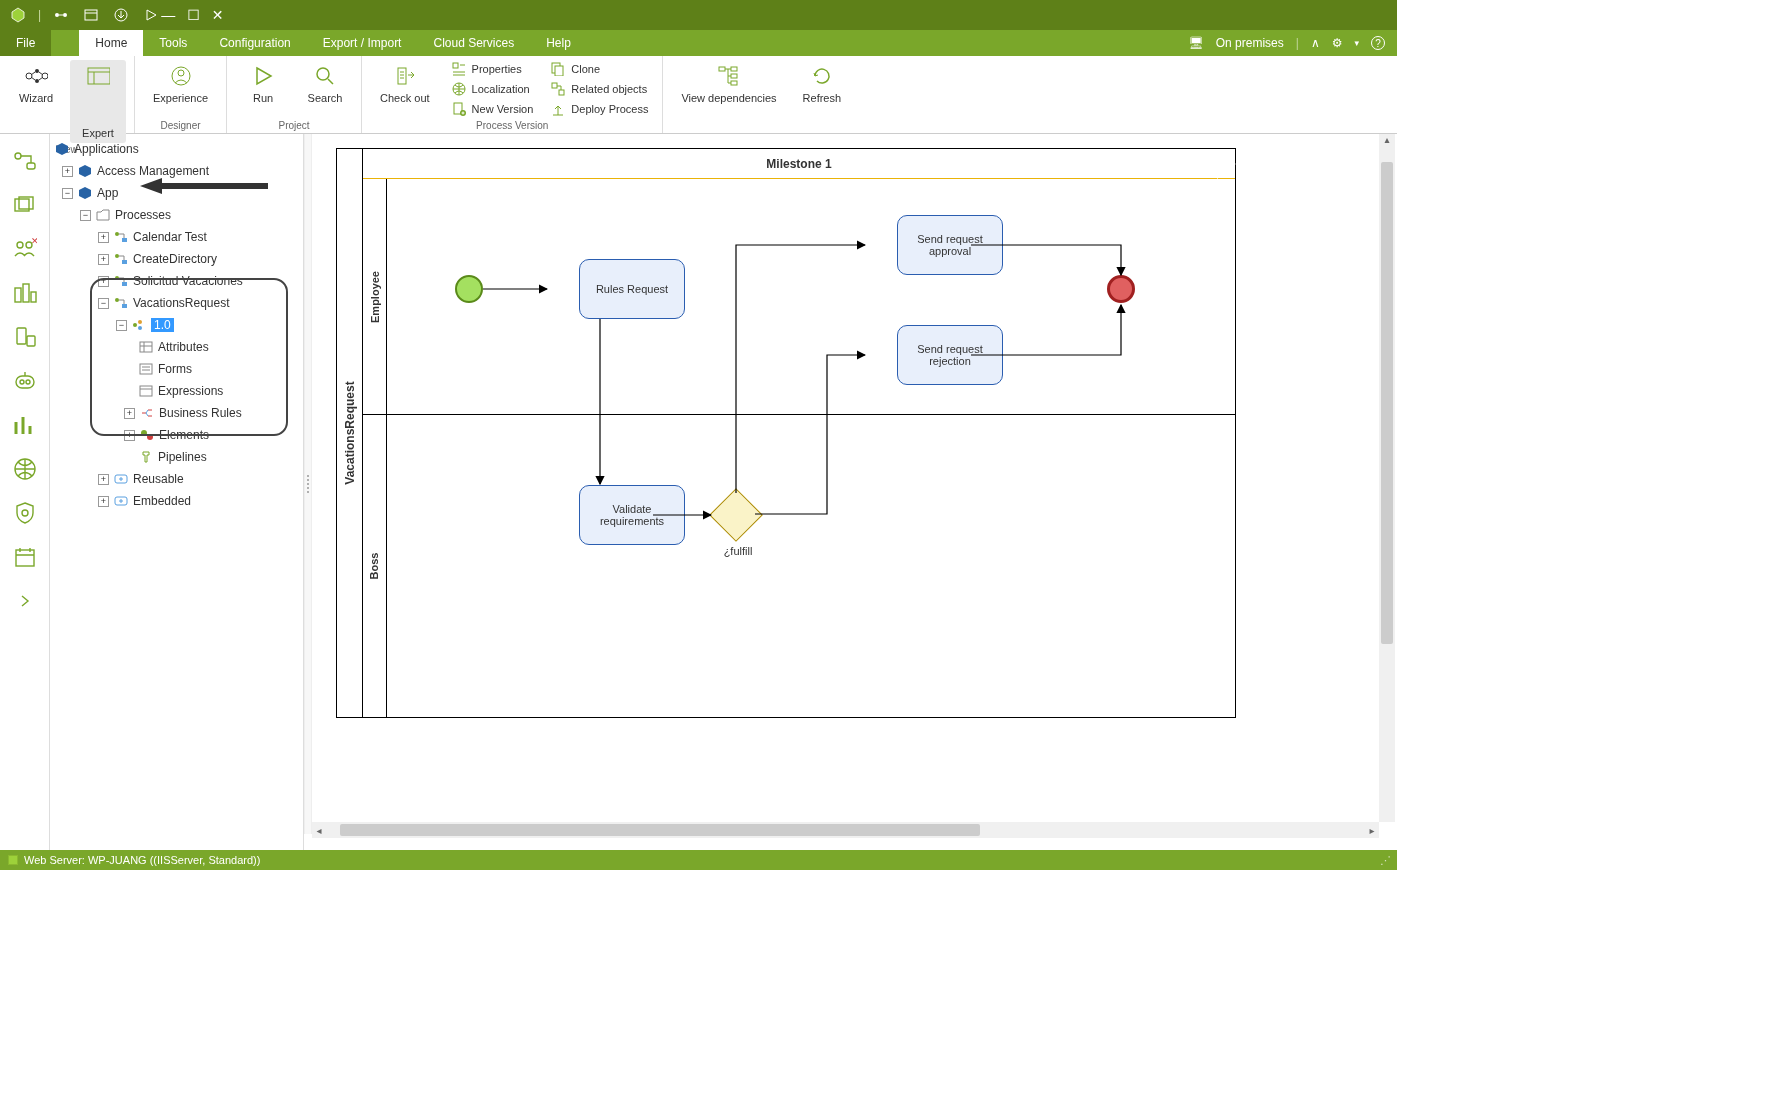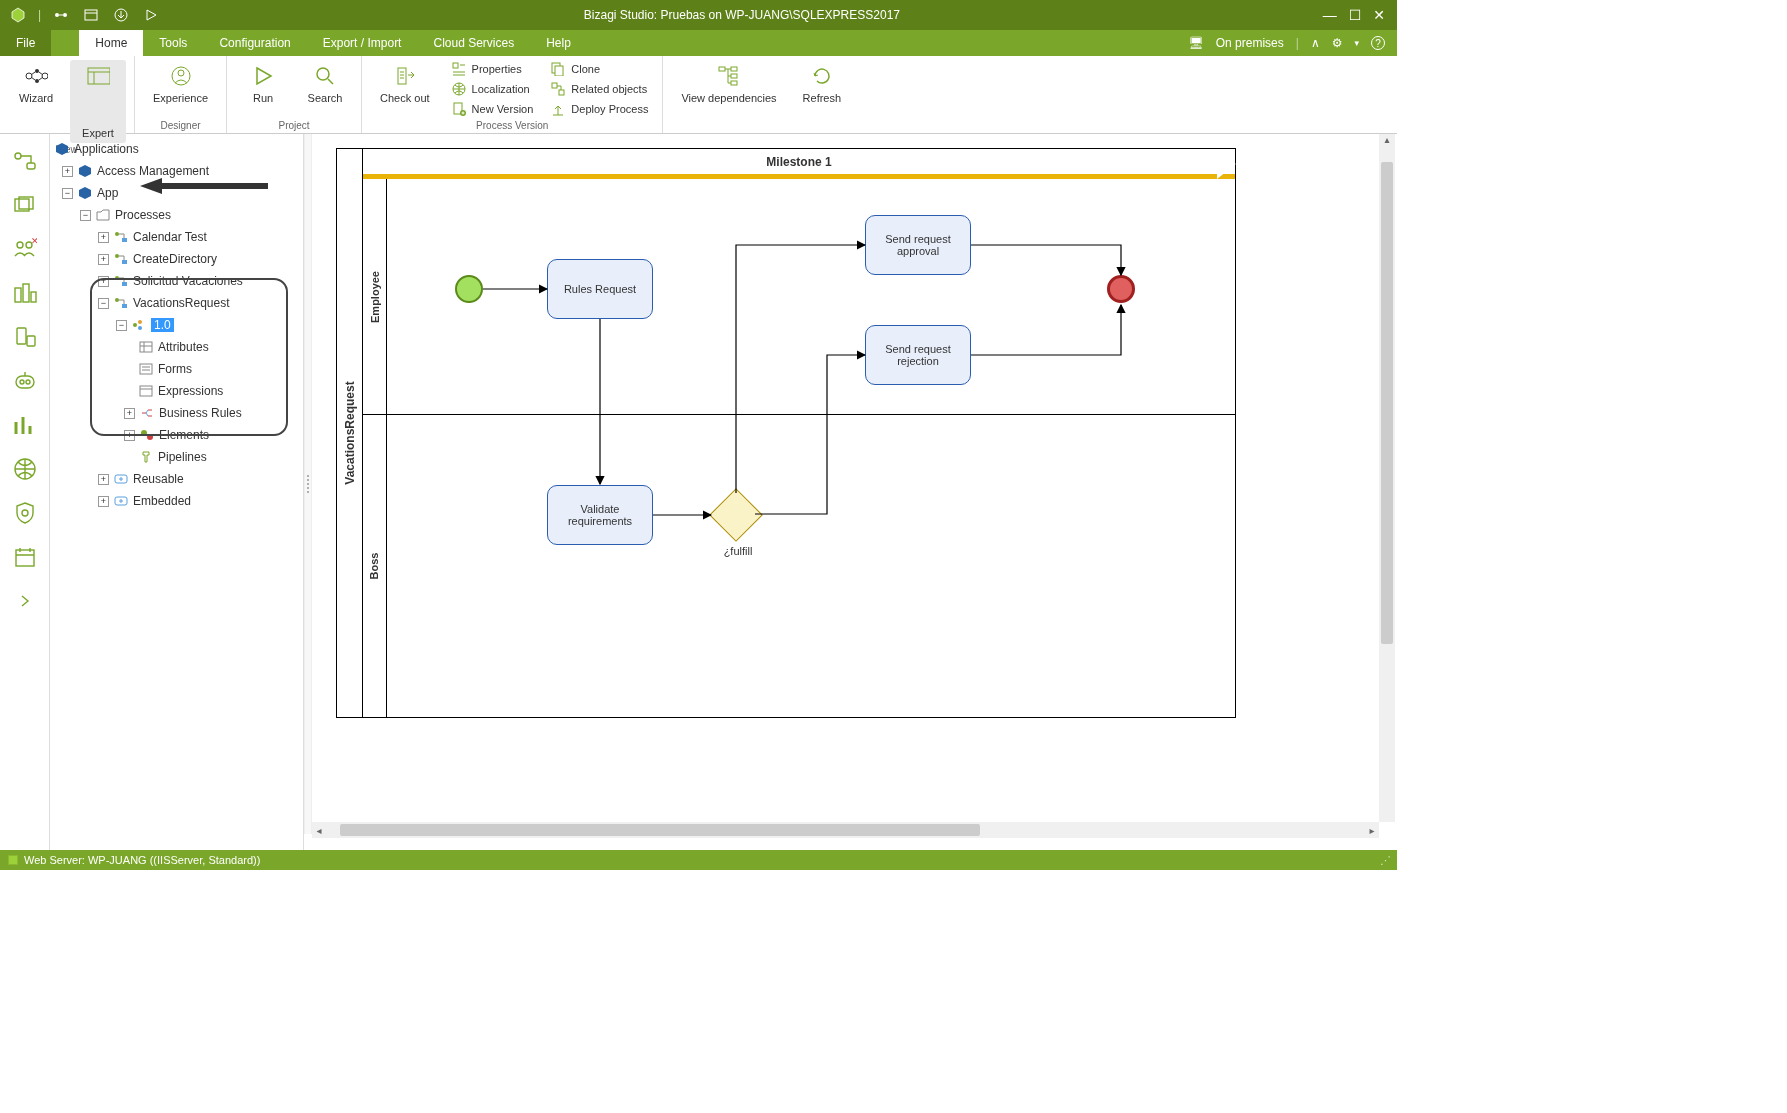--- a/index.html
+++ b/index.html
@@ -47,27 +47,27 @@
 .arrow-ind { position: absolute; width: 130px; height: 16px; pointer-events: none; }
 
 
 .canvas-wrap { flex: 1; position: relative; background: #fff; }
 .canvas-splitter { width: 8px; background: #f7f7f7; border-left: 1px solid #eee; border-right: 1px solid #eee; position: absolute; left: 0; top: 0; bottom: 16px; display:flex; align-items:center; justify-content:center; flex-direction:column; gap:2px; cursor: col-resize;}
 .canvas-splitter span{width:2px;height:2px;background:#999;border-radius:50%;}
 .canvas { position: absolute; left: 20px; top: 14px; right: 18px; bottom: 28px; overflow: hidden; }
 .pool { position: absolute; left: 12px; top: 0; width: 900px; height: 570px; border: 1px solid #000; }
 .pool-header { position: absolute; left: 0; top: 0; width: 26px; height: 100%; border-right: 1px solid #000; display: flex; align-items: center; justify-content: center; }
 .pool-header span { transform: rotate(-90deg); white-space: nowrap; font-weight: bold; font-size: 12px; }
-.milestone-band { position: absolute; left: 26px; top: 0; right: 0; height: 30px; border-bottom: 5px solid #eab308; display: flex; align-items: center; justify-content: center; font-weight: bold; font-size: 12px; text-align: center; }
+.milestone-band { position: absolute; left: 26px; top: 0; right: 0; height: 30px; border-bottom: 1px solid #eab308; display: flex; align-items: center; justify-content: center; font-weight: bold; font-size: 12px; text-align: center; }
 .milestone-band::after { content:""; position: absolute; right: -1px; top: 0; width: 18px; height: 30px; background: #fff; clip-path: polygon(0 0, 100% 50%, 0 100%); border-right:1px solid #000;}
 .lane { position: absolute; left: 26px; right: 0; border-top: 1px solid #000; }
 .lane-header { position: absolute; left: 0; top: 0; width: 24px; height: 100%; border-right: 1px solid #000; display: flex; align-items: center; justify-content: center; }
 .lane-header span { transform: rotate(-90deg); white-space: nowrap; font-weight: bold; font-size: 11px; }
 .lane-content { position: absolute; left: 24px; right: 0; top: 0; bottom: 0; }
-.bpmn-task { position: absolute; width: 106px; height: 60px; border: 1px solid #2a5db0; background: #e8effb; border-radius: 10px; display: flex; align-items: center; justify-content: center; text-align: center; font-size: 11px; padding: 4px; }
+.bpmn-task { position: absolute; width: 106px; height: 60px; border: 1px solid #2a5db0; background: #e8effb; border-radius: 10px; display: flex; align-items: center; justify-content: center; text-align: center; font-size: 11px; padding: 4px; margin-left: 32px; }
 .bpmn-start { position: absolute; width: 28px; height: 28px; border: 2px solid #5a8a1a; background: #a4e060; border-radius: 50%; }
 .bpmn-end { position: absolute; width: 28px; height: 28px; border: 3px solid #a02020; background: #e06060; border-radius: 50%; }
 .bpmn-gateway { position: absolute; width: 38px; height: 38px; border: 1px solid #aa8800; background: #faf3c8; transform: rotate(45deg); }
 .gateway-label { position: absolute; font-size: 11px; text-align:center; }
 .flow-line { stroke: #000; stroke-width: 1.2; fill: none; }
 .flow-arrow { fill: #000; }
 svg.flows { position: absolute; left: 0; top: 0; width: 100%; height: 100%; overflow: visible; }
 
 .hscroll { position: absolute; left: 8px; right: 18px; bottom: 12px; height: 16px; background: #f0f0f0; display: flex; align-items: center; }
 .hscroll .thumb { height: 12px; background: #ccc; margin-left: 14px; width: 60%; border-radius: 2px;}
@@ -114,21 +114,20 @@
           <circle cx="8" cy="8" r="6" fill="none" stroke="#fff"></circle>
           <path d="M8 4 V10 M5 8 L8 11 L11 8" stroke="#fff" fill="none"></path>
         </svg>
       </span>
     <span class="qat-btn">
         <svg width="16" height="16">
           <path d="M4 3 L13 8 L4 13 Z" fill="none" stroke="#fff"></path>
         </svg>
       </span>
   </div>
-  <div class="title-text">Bizagi Studio: Pruebas  on WP-JUANG\SQLEXPRESS2017</div>
   <div class="title-controls">
     <span>—</span>
     <span>☐</span>
     <span>✕</span>
   </div>
 </div>
 
 <div class="menu-bar">
   <div class="menu-item file">File</div>
   <div class="menu-item active">Home</div>

